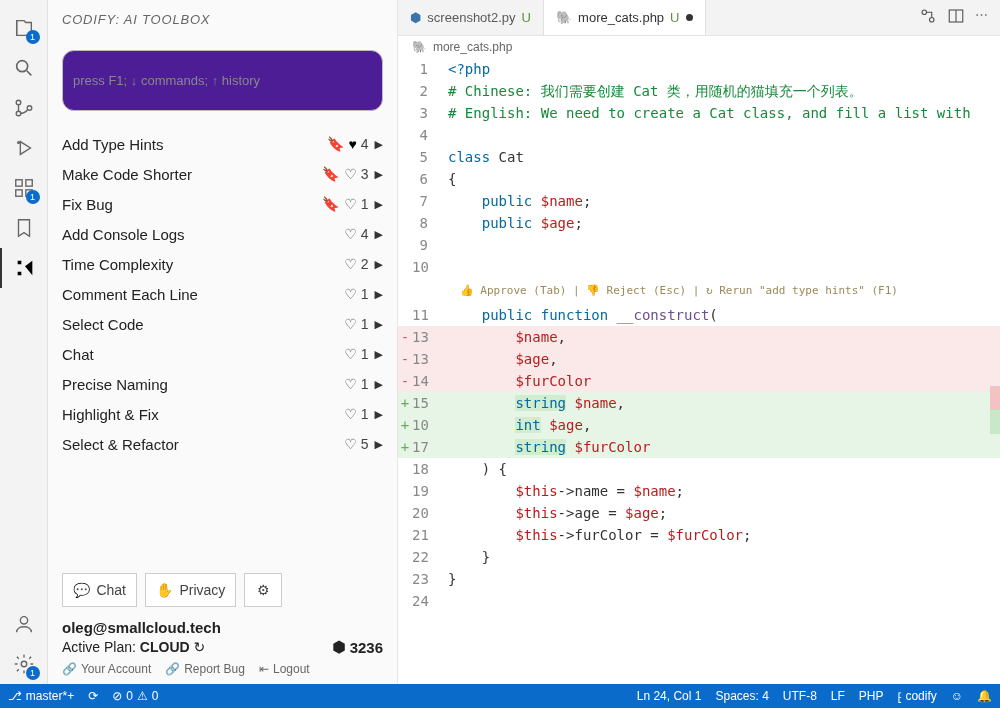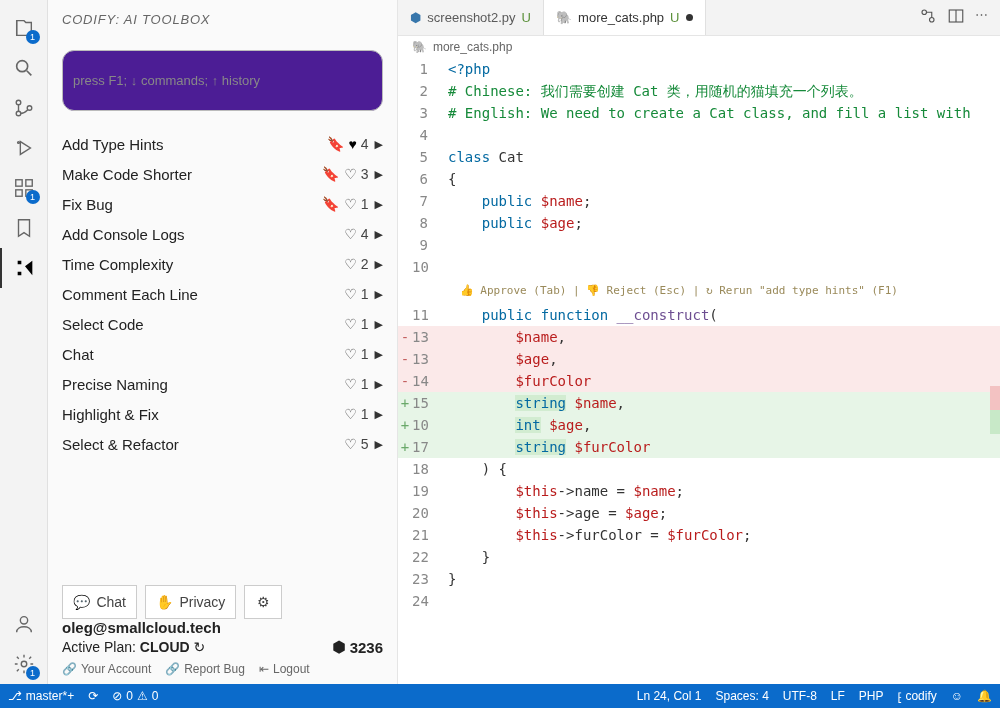--- a/index.html
+++ b/index.html
@@ -23,21 +23,21 @@
 .tool-row .badges { display:flex; align-items:center; gap:4px; color:#444; font-size:14px; }
 .bm { color:#8a3ffc; font-size:14px; }
 .heart-outline { font-size:14px; color:#555; }
 .heart-fill { font-size:14px; color:#000; }
 .play { font-size:11px; color:#333; margin-left:2px; }
 
 .side-actions { display:flex; gap:8px; margin-top:10px; }
 .btn { border:1px solid #ccc; background:#fff; padding:8px 10px; font-size:14px; color:#444; display:flex; align-items:center; gap:6px; cursor:pointer; }
 .btn.square { width:38px; justify-content:center; }
 
-.account { }
+.account { margin-top:12px; }
 .account .email { font-weight:700; font-size:15px; color:#222; }
 .account .plan-line { display:flex; align-items:center; justify-content:space-between; margin-top:2px; }
 .account .plan { font-size:14px; color:#222; }
 .account .credits { font-weight:700; font-size:15px; color:#222; display:flex; align-items:center; gap:4px; }
 .account .links { margin-top:6px; display:flex; gap:14px; font-size:12px; color:#666; }
 .account .links span { display:flex; align-items:center; gap:4px; cursor:pointer; }
 
 
 .editor-area { flex:1; display:flex; flex-direction:column; overflow:hidden; }
 .tabbar { display:flex; align-items:center; height:36px; border-bottom:1px solid #e5e5e5; background:#f3f3f3; }

